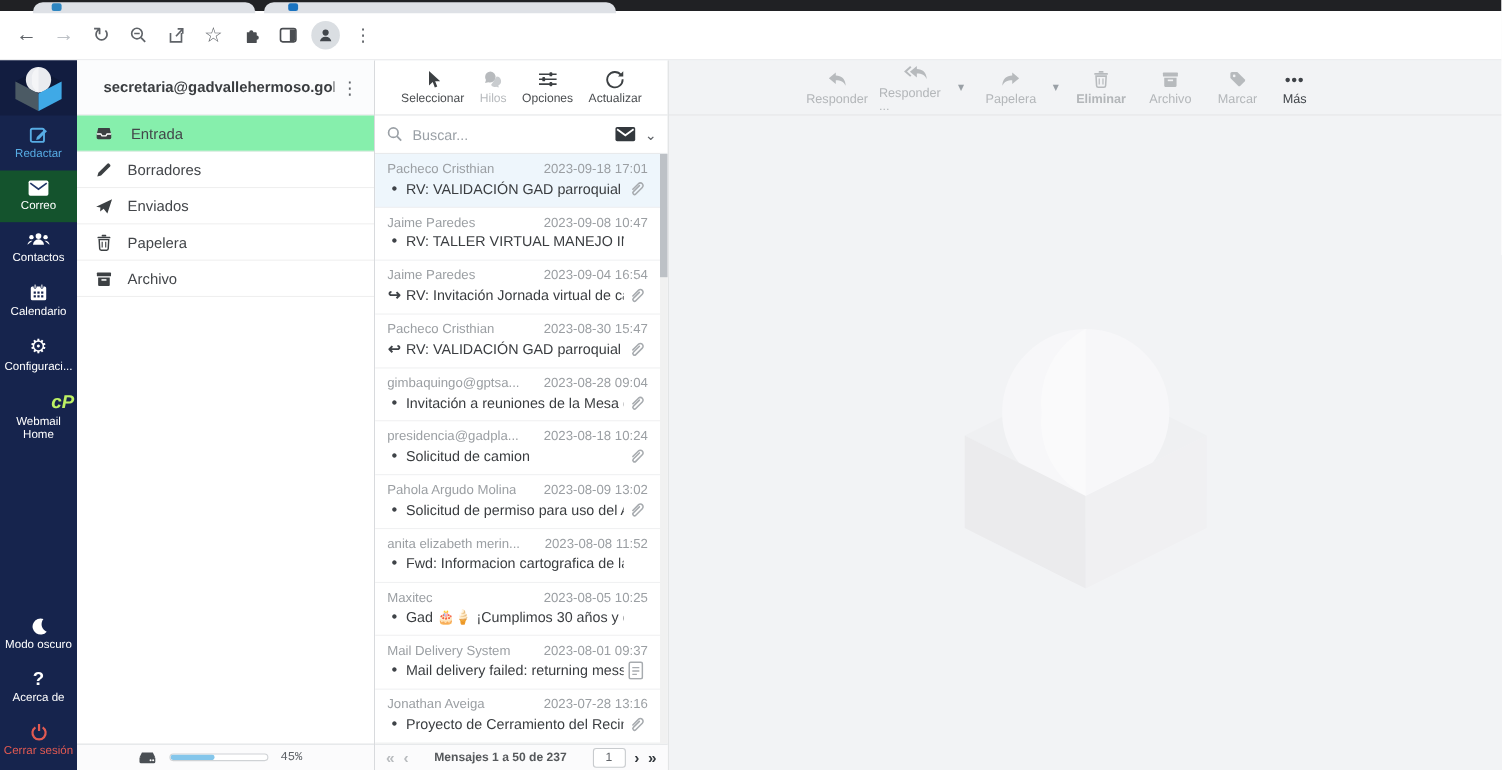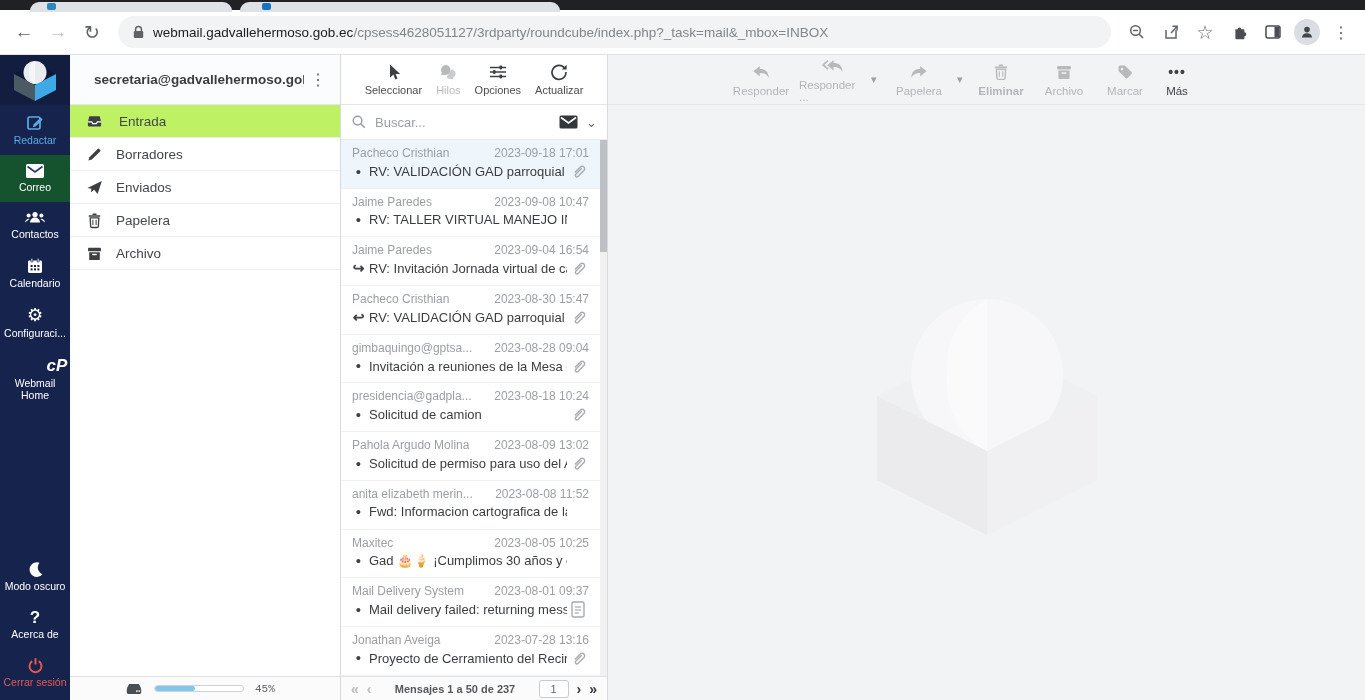--- a/index.html
+++ b/index.html
@@ -35,21 +35,21 @@
   .side-item.active { background:#14532d; }
   .side-item.logout { color:#e25a52; }
   .side-bottom { margin-top:auto; }
 
   
   .folder-col { width:271px; background:#fff; border-right:1px solid #d8dadd; display:flex; flex-direction:column; flex-shrink:0; }
   .account-bar { height:50px; border-bottom:1px solid #e4e6e8; background:#fbfcfd; display:flex; align-items:center; padding:0 8px 0 24px; }
   .account-name { flex:1; text-align:center; font-size:13.5px; font-weight:bold; color:#3a3d40; white-space:nowrap; overflow:hidden; }
   .kebab { font-size:16px; color:#5f6368; padding:0 6px; cursor:pointer; }
   .folder-row { height:33px; display:flex; align-items:center; gap:13px; padding:0 16px; font-size:13.5px; color:#43464a; border-bottom:1px solid #efefef; cursor:pointer; }
-  .folder-row.selected { background:#bef264;gap:16px; }
+  .folder-row.selected { background:#86efac;gap:16px; }
   .folder-ico { width:17px; height:17px; color:#3c4043; flex-shrink:0; }
 
   .col-footer { margin-top:auto; height:24px; border-top:1px solid #dfe1e4; background:#fbfbfc; display:flex; align-items:center; }
   .quota-wrap { display:flex; align-items:center; gap:11px; padding-left:55px;font-family:Liberation Mono, monospace; }
   .quota-track { width:90px; height:7px; border:1px solid #cfd2d5; border-radius:4px; background:#fff; overflow:hidden; }
   .quota-fill { height:100%; width:45%; background:#84c6eb; border-radius:4px; }
   .quota-label { font-size:11px; color:#5f6368; }
 
   
   .list-col { width:267px; border-right:1px solid #d8dadd; display:flex; flex-direction:column; flex-shrink:0; background:#fff; }
@@ -101,29 +101,20 @@
   <div class="tab tab1"></div>
   <div class="tab tab2"></div>
   <div class="favicon fav1"></div>
   <div class="favicon fav2"></div>
 </div>
 
 <div class="btoolbar">
   <span class="nav-glyph">←</span>
   <span class="nav-glyph disabled">→</span>
   <span class="nav-glyph">↻</span>
-  <div class="urlbar">
-    <span>
-      <svg width="13" height="15" viewBox="0 0 13 15">
-          <path d="M3.6 6V4.4a2.9 2.9 0 0 1 5.8 0V6" fill="none" stroke="#5f6368" stroke-width="1.5"></path>
-          <rect x="1.8" y="6" width="9.4" height="7" rx="1.2" fill="#5f6368"></rect>
-        </svg>
-    </span>
-    <span class="url-text"><span>webmail.gadvallehermoso.gob.ec</span><span class="path">/cpsess4628051127/3rdparty/roundcube/index.php?_task=mail&amp;_mbox=INBOX</span></span>
-  </div>
   <span class="bicon">
     <svg width="18" height="18" viewBox="0 0 18 18">
         <circle cx="7.5" cy="7.5" r="4.8" fill="none" stroke="#5f6368" stroke-width="1.5"></circle>
         <line x1="5" y1="7.5" x2="10" y2="7.5" stroke="#5f6368" stroke-width="1.4"></line>
         <line x1="11.2" y1="11.2" x2="15" y2="15" stroke="#5f6368" stroke-width="1.6"></line>
       </svg>
   </span>
   <span class="bicon">
     <svg width="18" height="18" viewBox="0 0 18 18">
         <path d="M4 7v8h10V7" fill="none" stroke="#5f6368" stroke-width="1.5"></path>
@@ -213,21 +204,21 @@
             </g>
           </svg>
       </span>
       <span>Calendario</span>
     </div>
     <div class="side-item">
       <span class="ico" style="font-size:18px;line-height:19px;">⚙</span>
       <span>Configuraci...</span>
     </div>
     <div class="side-item">
-      <span class="ico" style="font-size:17px;font-weight:bold;font-style:italic;color:#ffffff;line-height:19px;margin-left:44px;">cP</span>
+      <span class="ico" style="font-size:17px;font-weight:bold;font-style:italic;color:#bef264;line-height:19px;margin-left:44px;">cP</span>
       <span style="white-space:pre-line;">Webmail Home</span>
     </div>
 
     <div class="side-item side-bottom">
       <span class="ico">
         <svg width="17" height="17" viewBox="0 0 17 17">
             <path d="M12.5 1.8a7.3 7.3 0 1 0 3 11.5A7.3 7.3 0 0 1 12.5 1.8z" fill="#fff"></path>
           </svg>
       </span>
       <span>Modo oscuro</span>

